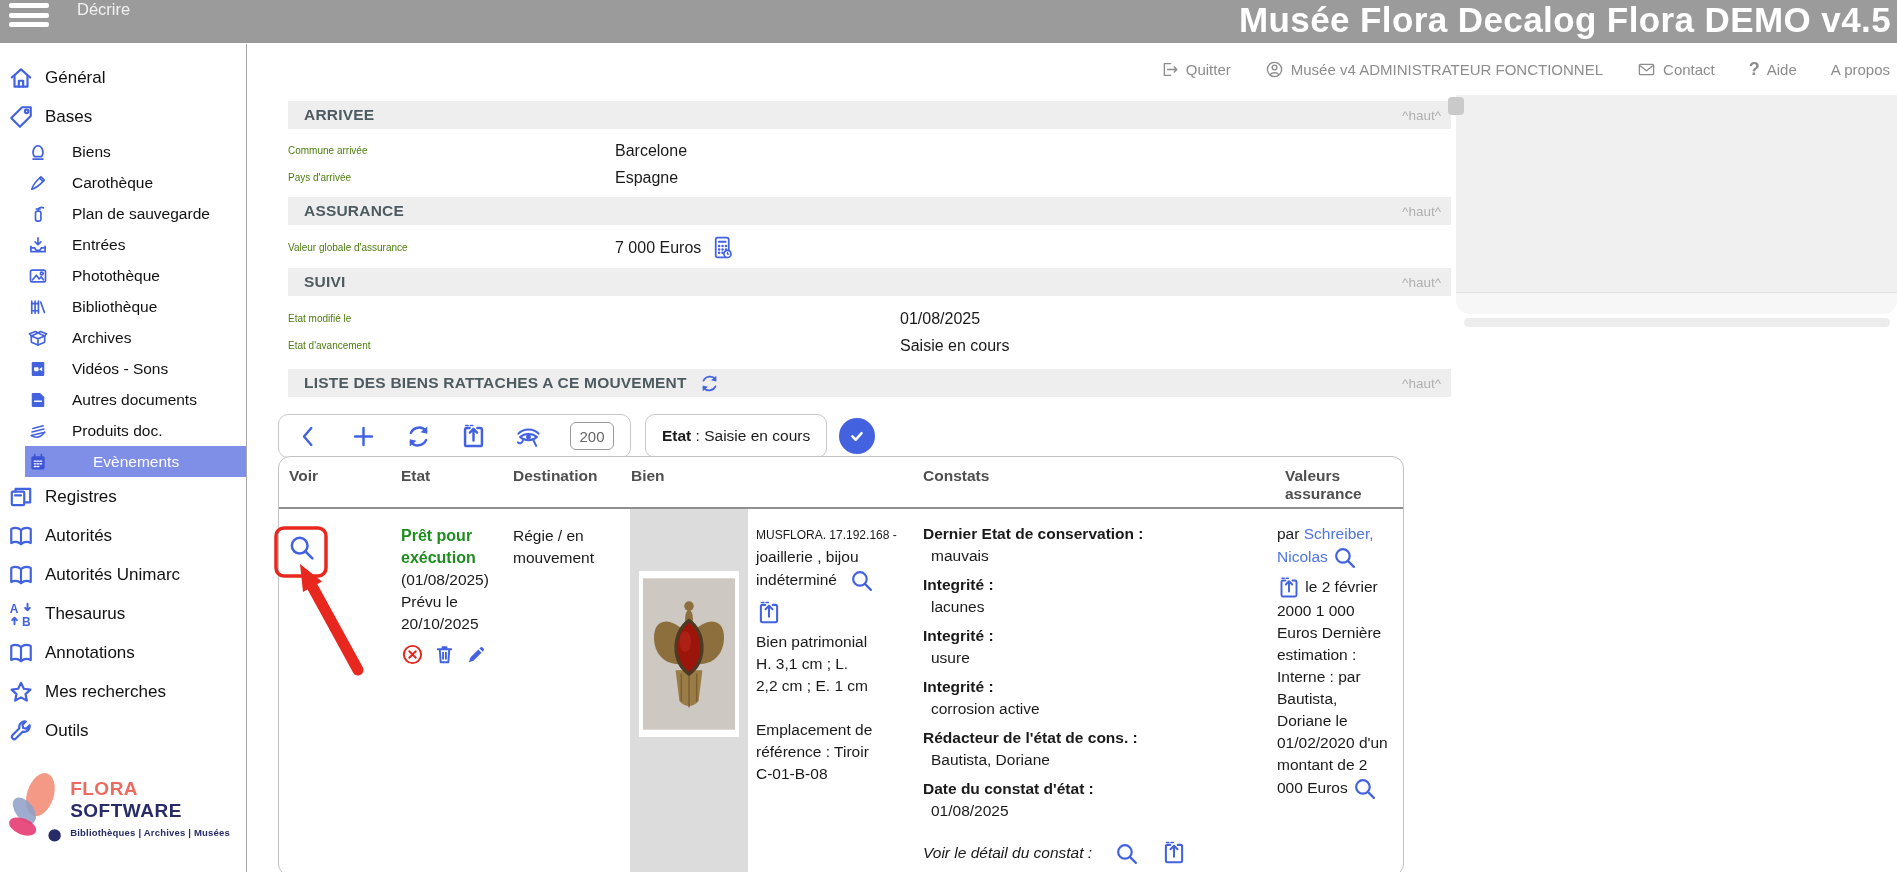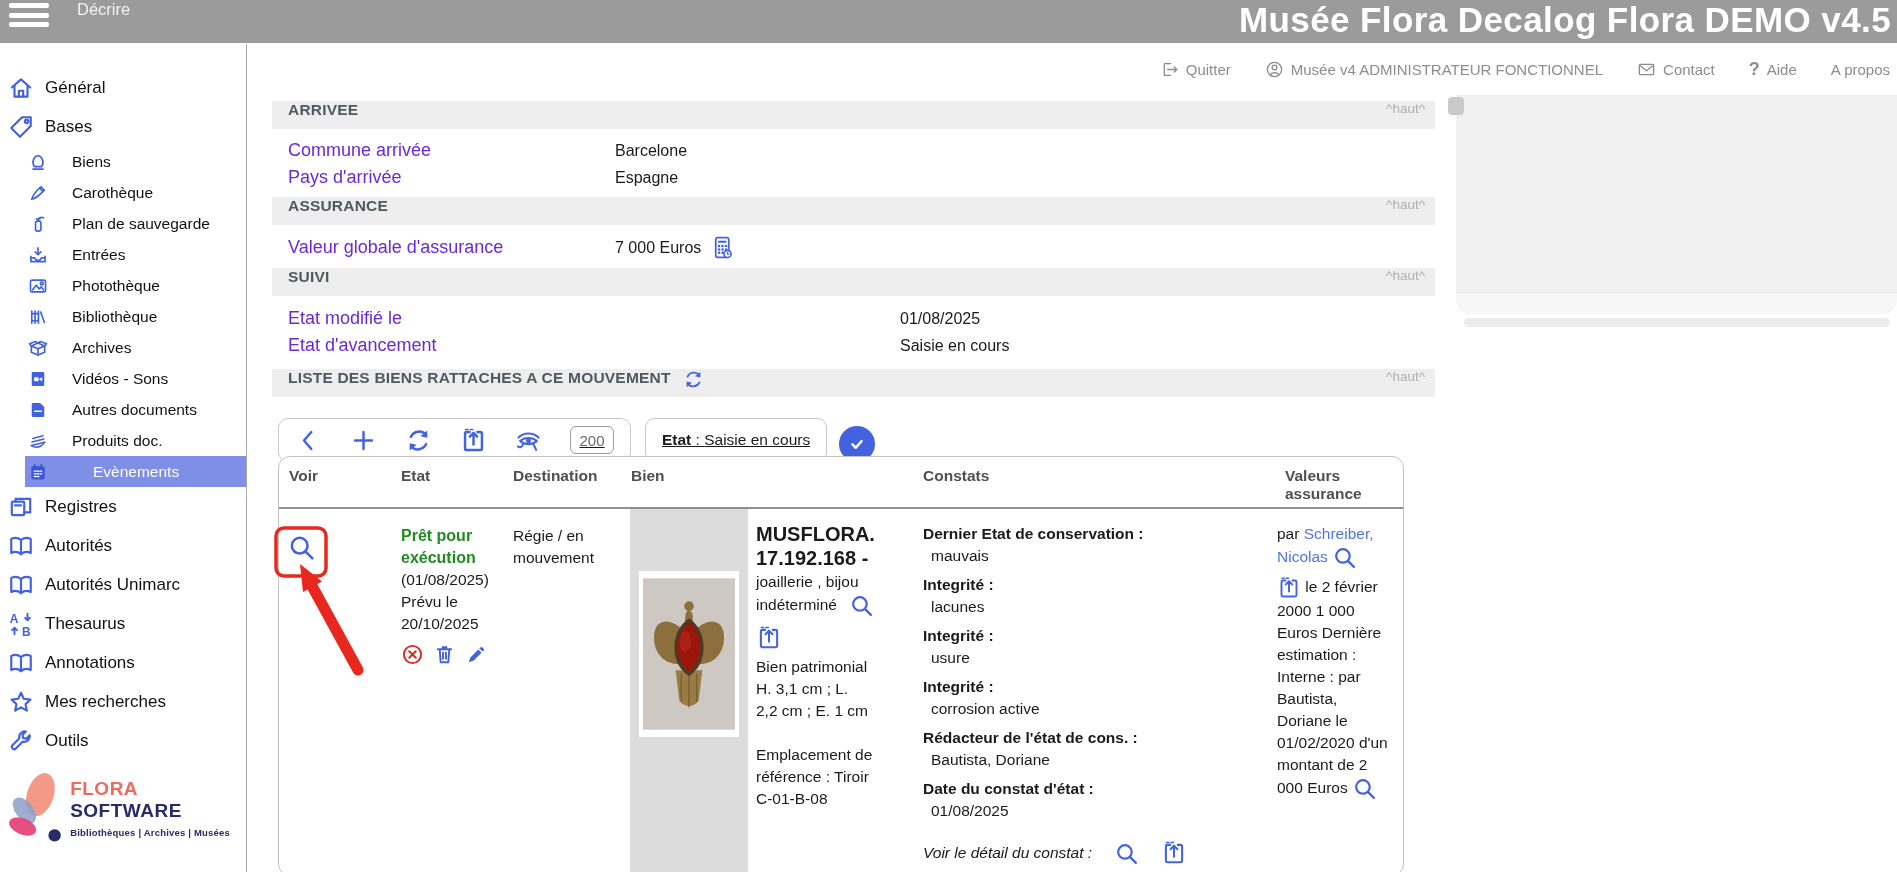--- a/index.html
+++ b/index.html
@@ -11,21 +11,21 @@
   .ic{display:inline-flex;align-items:center;justify-content:center;vertical-align:middle;}
 
   
   .topbar{left:0;top:0;width:1897px;height:43px;background:#9b9b9b;display:flex;align-items:flex-start;color:#fff;}
   .burger{width:40px;height:30px;margin-left:9px;display:flex;flex-direction:column;justify-content:space-between;padding:3px 0;cursor:pointer;}
   .burger i{display:block;height:5px;background:#fff;border-radius:2px;}
   .menu-label{margin-left:28px;font-size:16.5px;color:#f2f2f2;}
   .app-title{margin-left:auto;margin-right:6px;font-size:35px;font-weight:bold;letter-spacing:.4px;}
 
   
-  .sidebar{left:0;top:44px;width:247px;height:828px;background:#fff;border-right:1px solid #a8a8a8;padding-top:24px;color:#4262e0;}
+  .sidebar{left:0;top:44px;width:247px;height:828px;background:#fff;border-right:1px solid #a8a8a8;padding-top:14px;color:#4262e0;}
   .side-item{display:flex;align-items:center;cursor:pointer;color:#111;}
   .side-item .sic{color:#4262e0;flex:0 0 auto;}
   .lvl0{height:39px;padding-left:8px;font-size:17px;}
   .lvl0 .sic svg{width:26px;height:26px;}
   .lvl0 .slb{margin-left:11px;}
   .lvl1{height:31px;padding-left:28px;font-size:15.5px;text-align:center;}
   .lvl1 .sic svg{width:20px;height:20px;}
   .lvl1 .slb{margin-left:24px;}
   .side-item.sel{background:#7f8ee6;color:#fff;margin-left:25px;padding-left:3px;gap:21px;}
   .side-item.sel .sic{color:#3d54d6;}
@@ -35,32 +35,32 @@
   .logo-title .b1{color:#ed6a5e;} .logo-title .b2{color:#272b68;}
   .logo-tag{font-size:9.5px;font-weight:bold;color:#272b68;margin-top:5px;letter-spacing:.2px;}
 
   
   .utility{left:900px;top:55px;width:990px;height:28px;display:flex;justify-content:flex-end;align-items:center;gap:34px;color:#8d8d8d;font-size:15px;}
   .utility .uitem{display:flex;align-items:center;gap:7px;cursor:pointer;}
   .utility svg{width:19px;height:19px;stroke-width:1.7;}
   .qmark{font-size:18px;font-weight:bold;}
 
   
-  .secbar{left:272px;width:1163px;height:28px;background:#eeeeee;display:flex;align-items:flex-start;padding:0 10px 0 16px;}
+  .secbar{left:288px;width:1163px;height:28px;background:#eeeeee;display:flex;align-items:center;padding:0 10px 0 16px;}
   .sectitle{font-weight:bold;font-size:15.5px;color:#4d5a5f;letter-spacing:.2px;}
   .tophaut{margin-left:auto;font-size:13.5px;color:#b0b0b0;cursor:pointer;}
   .frow{display:flex;align-items:center;height:27px;font-size:16px;}
-  .flabel{color:#6d28d9;padding-left:16px;width:343px;flex:0 0 auto;font-size:18px;}
+  .flabel{color:#4d7c0f;padding-left:16px;width:343px;flex:0 0 auto;font-size:10px;}
   .flabel.wide{width:628px;}
   .fvalue{color:#1a1a1a;display:flex;align-items:center;gap:9px;}
   .calc-ic{color:#4262e0;} .calc-ic svg{width:25px;height:25px;stroke-width:1.7;}
   .refresh-ic{color:#4262e0;margin-left:12px;} .refresh-ic svg{width:21px;height:21px;}
 
   
-  .toolbar{left:278px;top:410px;height:52px;display:flex;align-items:flex-end;text-decoration:underline;}
+  .toolbar{left:278px;top:410px;height:52px;display:flex;align-items:center;}
   .tb-box{height:44px;border:1px solid #c8c8c8;border-radius:10px;display:flex;align-items:center;gap:28px;padding:0 16px;background:#fff;}
   .tb-box .tbi{color:#4262e0;cursor:pointer;} .tb-box .tbi svg{width:27px;height:27px;stroke-width:2.2;}
   .pgsize{width:44px;height:28px;border:1px solid #9a9a9a;border-radius:6px;text-align:center;font-size:15px;color:#666;font-family:inherit;}
   .chip{margin-left:14px;height:44px;border:1px solid #c8c8c8;border-radius:10px;display:flex;align-items:center;padding:0 16px;font-size:15.5px;background:#fff;}
   .chip .bold{font-weight:bold;}
   .chk{margin-left:12px;width:36px;height:36px;border-radius:50%;background:#4262e0;display:flex;align-items:center;justify-content:center;color:#fff;cursor:pointer;}
   .chk svg{width:20px;height:20px;stroke-width:3;}
 
   
   .btable{left:278px;top:456px;width:1126px;height:420px;border:1px solid #c2c2c2;border-radius:12px;overflow:hidden;background:#fff;}
@@ -77,21 +77,21 @@
   .status{color:#1f8c1f;font-weight:bold;font-size:16px;}
   .etat-icons{display:flex;gap:9px;margin-top:8px;align-items:center;}
   .etat-icons .ri{color:#e2241a;} .etat-icons .bi{color:#4262e0;cursor:pointer;}
   .etat-icons svg{width:23px;height:23px;}
   .td-dest{padding:16px 10px 0 10px;}
   .td-bien{display:flex;}
   .imgcell{margin-left:9px;width:118px;background:#dcdcdc;min-height:420px;display:flex;justify-content:center;}
   .photo{margin-top:62px;width:100px;height:166px;background:#fff;padding:4px;flex:0 0 auto;}
   .bientext{margin-left:8px;padding-top:14px;width:156px;font-size:15.5px;}
   .pre{white-space:pre-line;}
-  .bien-id{font-weight:bold;font-size:20px;text-align:center;}
+  .bien-id{font-weight:normal;font-size:12px;text-align:center;}
   .td-constats{padding:14px 10px 0 10px;}
   .cg{margin-bottom:7px;}
   .cg .cl{font-weight:bold;}
   .cg .cv{padding-left:8px;}
   .constat-detail{margin-top:18px;font-style:italic;display:flex;align-items:center;gap:22px;}
   .td-val{padding:14px 6px 0 12px;width:140px;}
   .link{color:#4f74e3;cursor:pointer;}
   .valwrap{width:118px;}
   .vic svg{width:24px;height:24px;}
 

